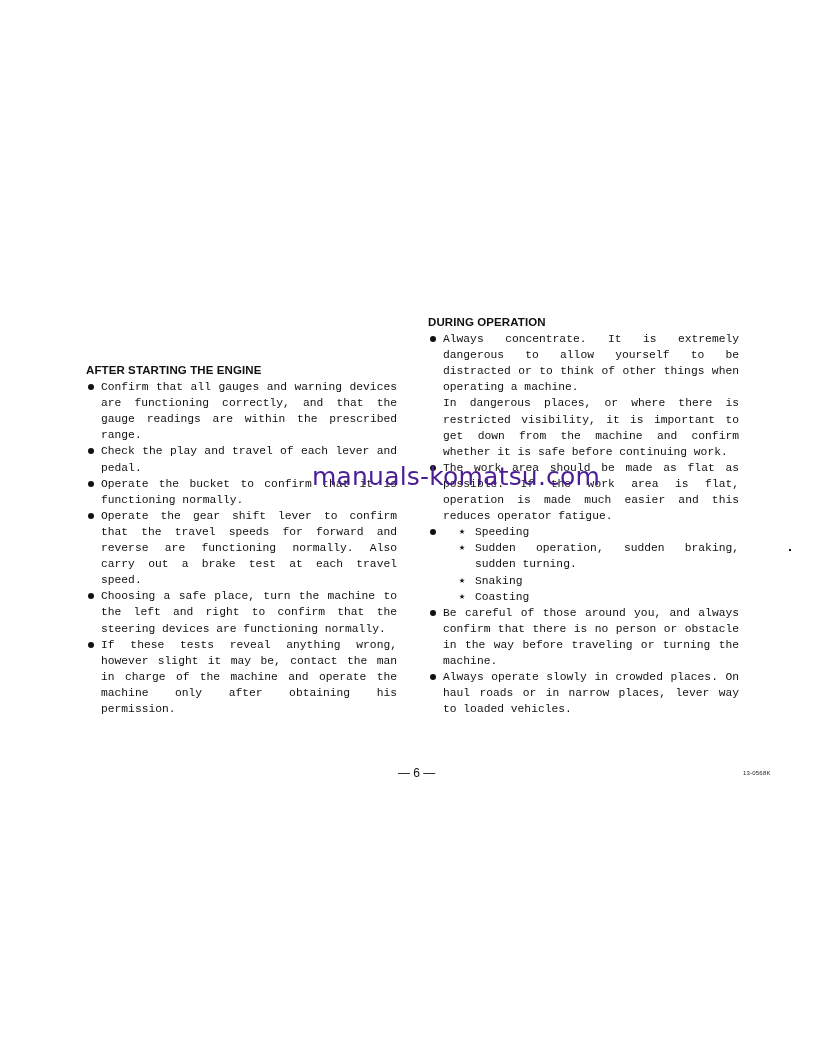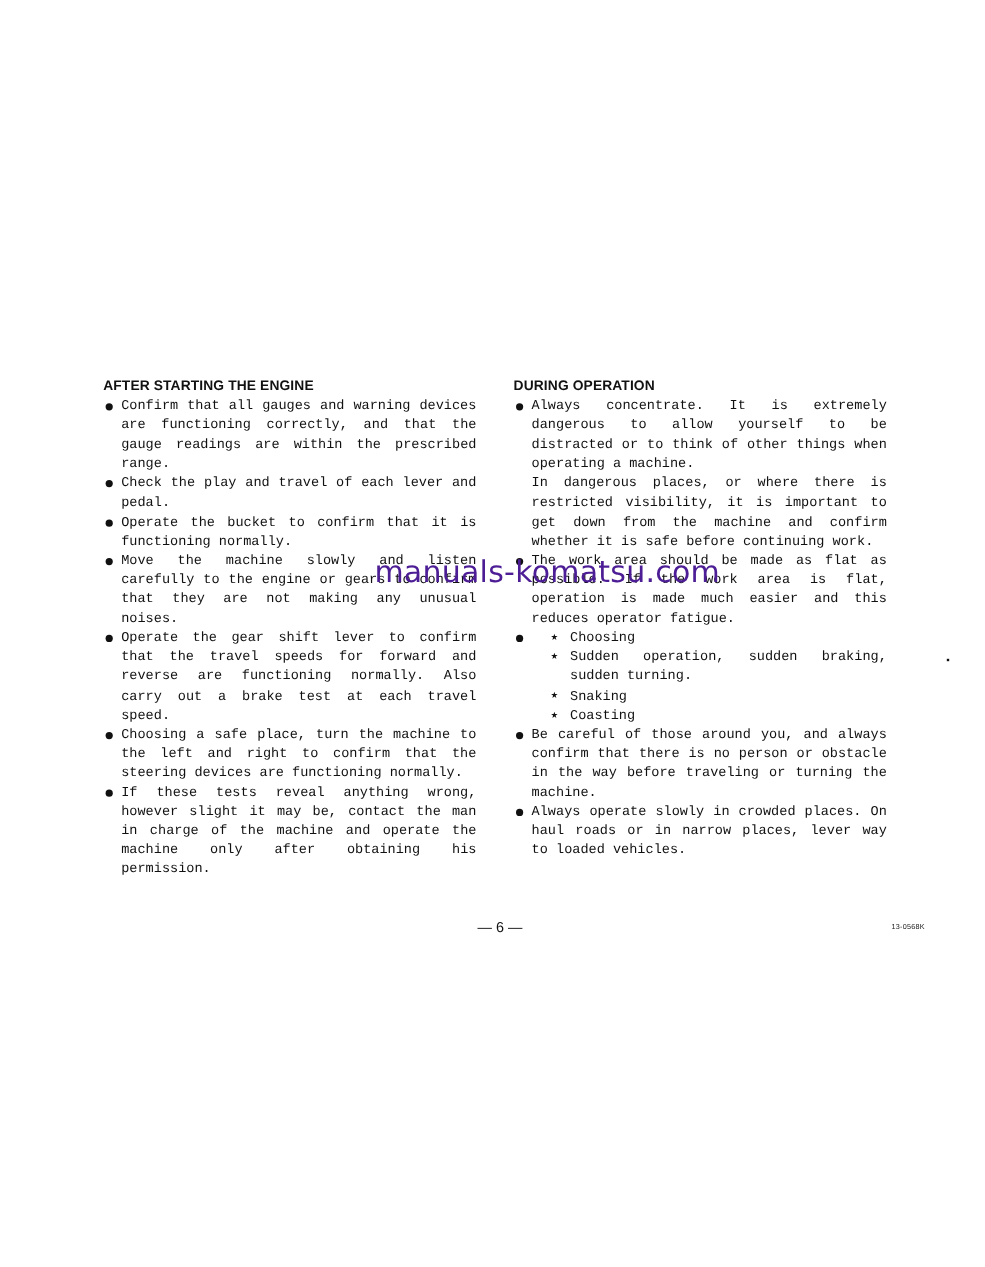--- a/index.html
+++ b/index.html
@@ -1,19 +1,19 @@
 <!DOCTYPE html>
 <html><head>
 <meta charset="utf-8">
 <style>
   html, body { margin: 0; padding: 0; background: #ffffff; }
   body { width: 821px; height: 1056px; position: relative; overflow: hidden;
          font-family: "Liberation Sans", sans-serif; color: #111; }
   .col { position: absolute; top: 314px; width: 311px; font-size: 11.3px; line-height: 16.1px; }
-  .col.left { left: 86px; }
+  .col.left { left: 86px; margin-top: 48px; }
   .col.right { left: 428px; }
   .heading { font-weight: bold; font-size: 11.5px; letter-spacing: 0.1px; margin: 0 0 1px 0; }
   ul { list-style: none; margin: 0; padding: 0; }
   li.bullet { position: relative; padding-left: 15px; text-align: justify; font-family: Liberation Mono, monospace; }
   li.bullet .dot { position: absolute; left: 2px; top: 5px; width: 6px; height: 6px; border-radius: 50%; background: #111; }
   .para { display: block; }
   ul.stars { margin: 0; padding: 0 0 0 16px; }
   ul.stars li { position: relative; padding-left: 16px; text-align: justify; }
   ul.stars li .star { position: absolute; left: 0; top: 0; font-size: 10px; }
   .watermark { position: absolute; left: 312px; top: 462px; font-size: 25px; color: #4c1d95;
@@ -24,40 +24,39 @@
 </style>
 </head>
 <body>
 
 <div class="col left">
   <div class="heading">AFTER STARTING THE ENGINE</div>
   <ul>
     <li class="bullet"><span class="dot"></span><span>Confirm that all gauges and warning devices are functioning correctly, and that the gauge readings are within the prescribed range.</span></li>
     <li class="bullet"><span class="dot"></span><span>Check the play and travel of each lever and pedal.</span></li>
     <li class="bullet"><span class="dot"></span><span>Operate the bucket to confirm that it is functioning normally.</span></li>
-    <li class="bullet"><span class="dot"></span><span>Move the machine slowly and listen carefully to the engine or gears to confirm that they are not making any unusual noises.</span></li>
     <li class="bullet"><span class="dot"></span><span>Operate the gear shift lever to confirm that the travel speeds for forward and reverse are functioning normally. Also carry out a brake test at each travel speed.</span></li>
     <li class="bullet"><span class="dot"></span><span>Choosing a safe place, turn the machine to the left and right to confirm that the steering devices are functioning normally.</span></li>
     <li class="bullet"><span class="dot"></span><span>If these tests reveal anything wrong, however slight it may be, contact the man in charge of the machine and operate the machine only after obtaining his permission.</span></li>
   </ul>
 </div>
 
 <div class="col right">
   <div class="heading">DURING OPERATION</div>
   <ul>
     <li class="bullet">
         <span class="dot"></span>
       <span class="para">Always concentrate. It is extremely dangerous to allow yourself to be distracted or to think of other things when operating a machine.</span>
       <span class="para">In dangerous places, or where there is restricted visibility, it is important to get down from the machine and confirm whether it is safe before continuing work.</span>
     </li>
     <li class="bullet"><span class="dot"></span><span>The work area should be made as flat as possible. If the work area is flat, operation is made much easier and this reduces operator fatigue.</span></li>
     <li class="bullet">
         <span class="dot"></span>
       <ul class="stars">
-        <li><span class="star">★</span><span>Choosing</span></li>
+        <li><span class="star">★</span><span>Speeding</span></li>
         <li><span class="star">★</span><span>Sudden operation, sudden braking, sudden turning.</span></li>
         <li><span class="star">★</span><span>Snaking</span></li>
         <li><span class="star">★</span><span>Coasting</span></li>
       </ul>
     </li>
     <li class="bullet"><span class="dot"></span><span>Be careful of those around you, and always confirm that there is no person or obstacle in the way before traveling or turning the machine.</span></li>
     <li class="bullet"><span class="dot"></span><span>Always operate slowly in crowded places. On haul roads or in narrow places, lever way to loaded vehicles.</span></li>
   </ul>
 </div>
 

